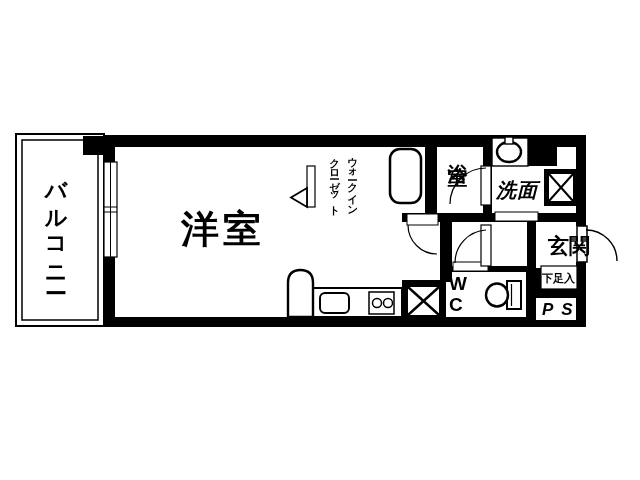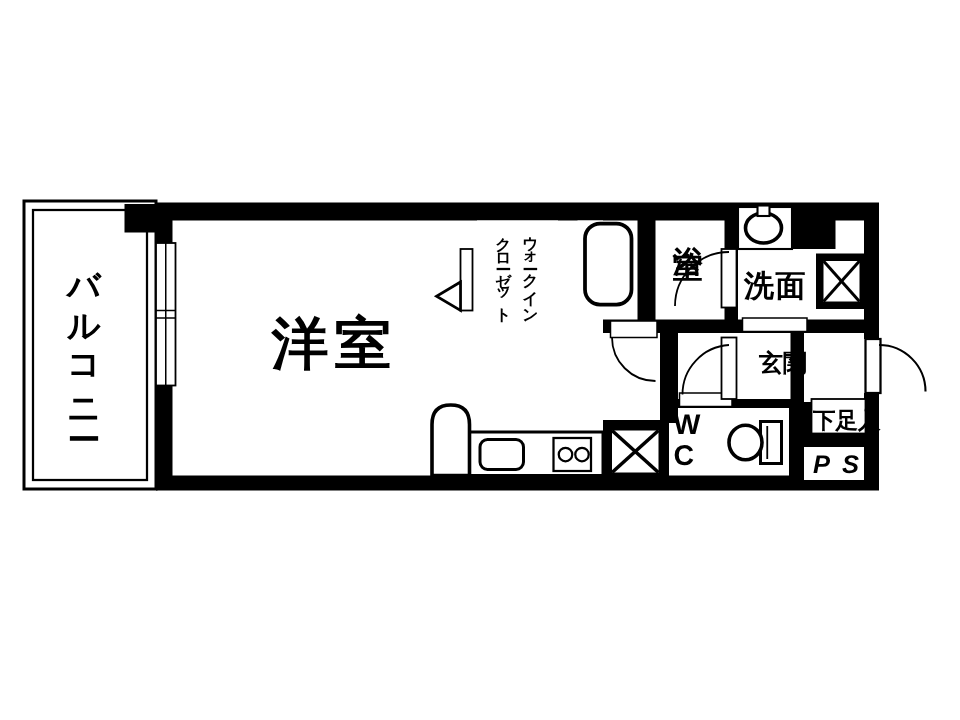--- a/index.html
+++ b/index.html
@@ -7,24 +7,24 @@
         font-family:"Liberation Sans", sans-serif;color:#000;}
   .plan svg{position:absolute;left:0;top:0;}
   .lbl{position:absolute;color:#000;white-space:nowrap;}
   .v{writing-mode:vertical-rl;text-orientation:upright;}
   .balcony-lbl{left:41px;top:165px;font-size:22px;letter-spacing:4px;font-weight:bold;}
   .room-lbl{left:181px;top:204px;font-size:38px;letter-spacing:4px;font-weight:bold;}
   .wic-col{font-size:10.5px;line-height:11px;font-weight:bold;letter-spacing:0;}
   .wic-right{left:347px;top:150px;}
   .wic-left{left:329px;top:150px;}
   .bath-lbl{left:445px;top:148px;font-size:20px;letter-spacing:2px;font-weight:bold;}
-  .wash-lbl{left:496px;top:177px;font-size:20px;font-weight:bold;letter-spacing:1px;}
-  .genkan-lbl{left:506px;top:232px;font-size:16px;font-weight:bold;}
+  .wash-lbl{left:496px;top:177px;font-size:20px;font-weight:bold;letter-spacing:1px;font-style:italic;}
+  .genkan-lbl{left:548px;top:232px;font-size:21px;font-weight:bold;}
   .wc-lbl{left:449px;top:273px;font-size:19px;line-height:21px;font-weight:bold;white-space:pre-line;}
-  .shoe-lbl{left:542px;top:271px;width:30px;text-align:center;font-size:15px;font-weight:bold;}
+  .shoe-lbl{left:542px;top:271px;width:30px;text-align:center;font-size:11px;font-weight:bold;}
   .ps-lbl{left:542px;top:300px;font-size:17px;letter-spacing:8px;font-weight:bold;font-style:italic;}
 </style>
 </head>
 <body>
 
 <div class="plan">
   <svg width="640" height="480" viewBox="0 0 640 480">
 
     <g>
       <rect x="16" y="134" width="88" height="192" fill="none" stroke="#000" stroke-width="2"></rect>

